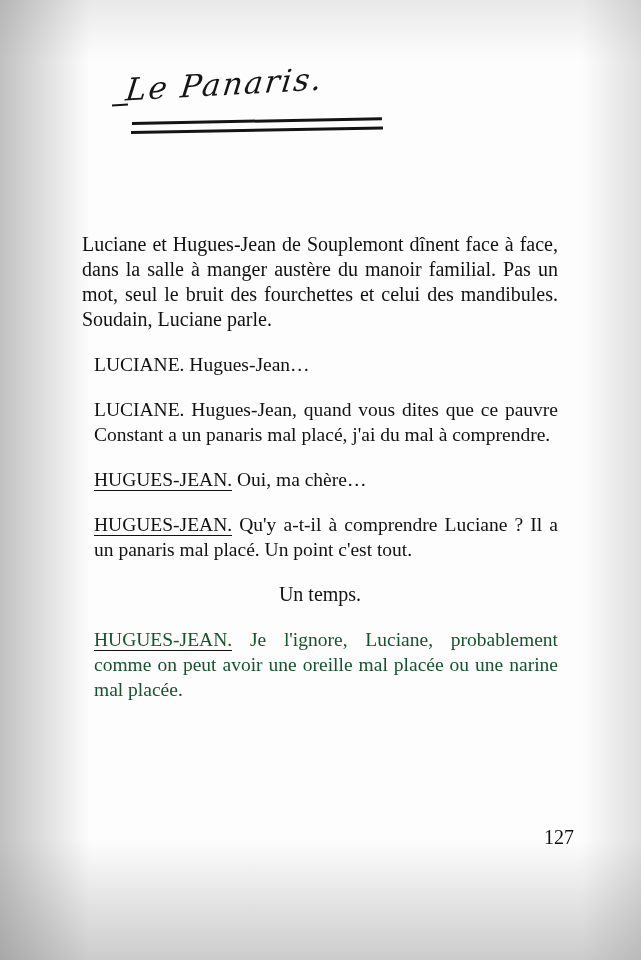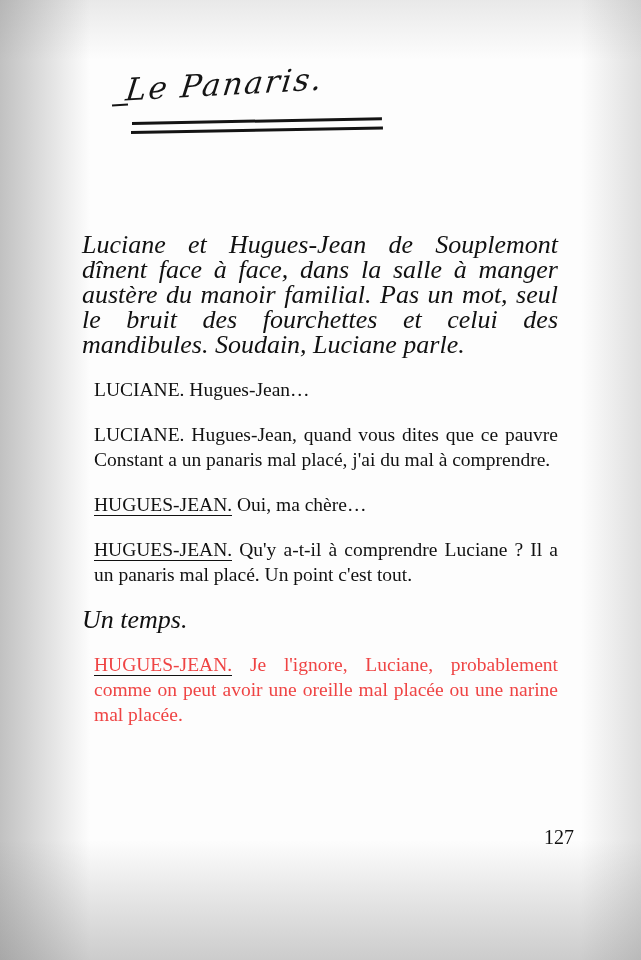--- a/index.html
+++ b/index.html
@@ -89,28 +89,27 @@
   }
 
   
   .body-block {
     position: absolute;
     left: 82px;
     top: 232px;
     width: 476px;
   }
   .stage-direction {
-    font-style: italic;
-    font-size: 26px;
+    font-size: 20px;
     line-height: 25px;
     margin: 0 0 20px 0;
     text-align: justify;
   }
   .stage-direction.short {
-    text-align: left;
+    text-align: center;
     margin: 0 0 20px 0;
   }
   .speech {
     font-size: 19.5px;
     line-height: 25px;
     margin: 0 0 20px 12px;
     text-align: justify;
   }
   .speech:last-child { margin-bottom: 0; }
   .speaker {
@@ -124,21 +123,21 @@
   }
   .page-number {
     position: absolute;
     left: 508px;
     top: 826px;
     font-size: 20px;
     margin-left: 36px;
   }
   
   .fade-ink {
-    color: #ef4444;
+    color: #14532d;
   }
 </style>
 </head>
 <body>
 
 <div id="page">
 
   <div class="scan-shade-top"></div>
   <div class="scan-shade-left"></div>
   <div class="scan-shade-right"></div>

